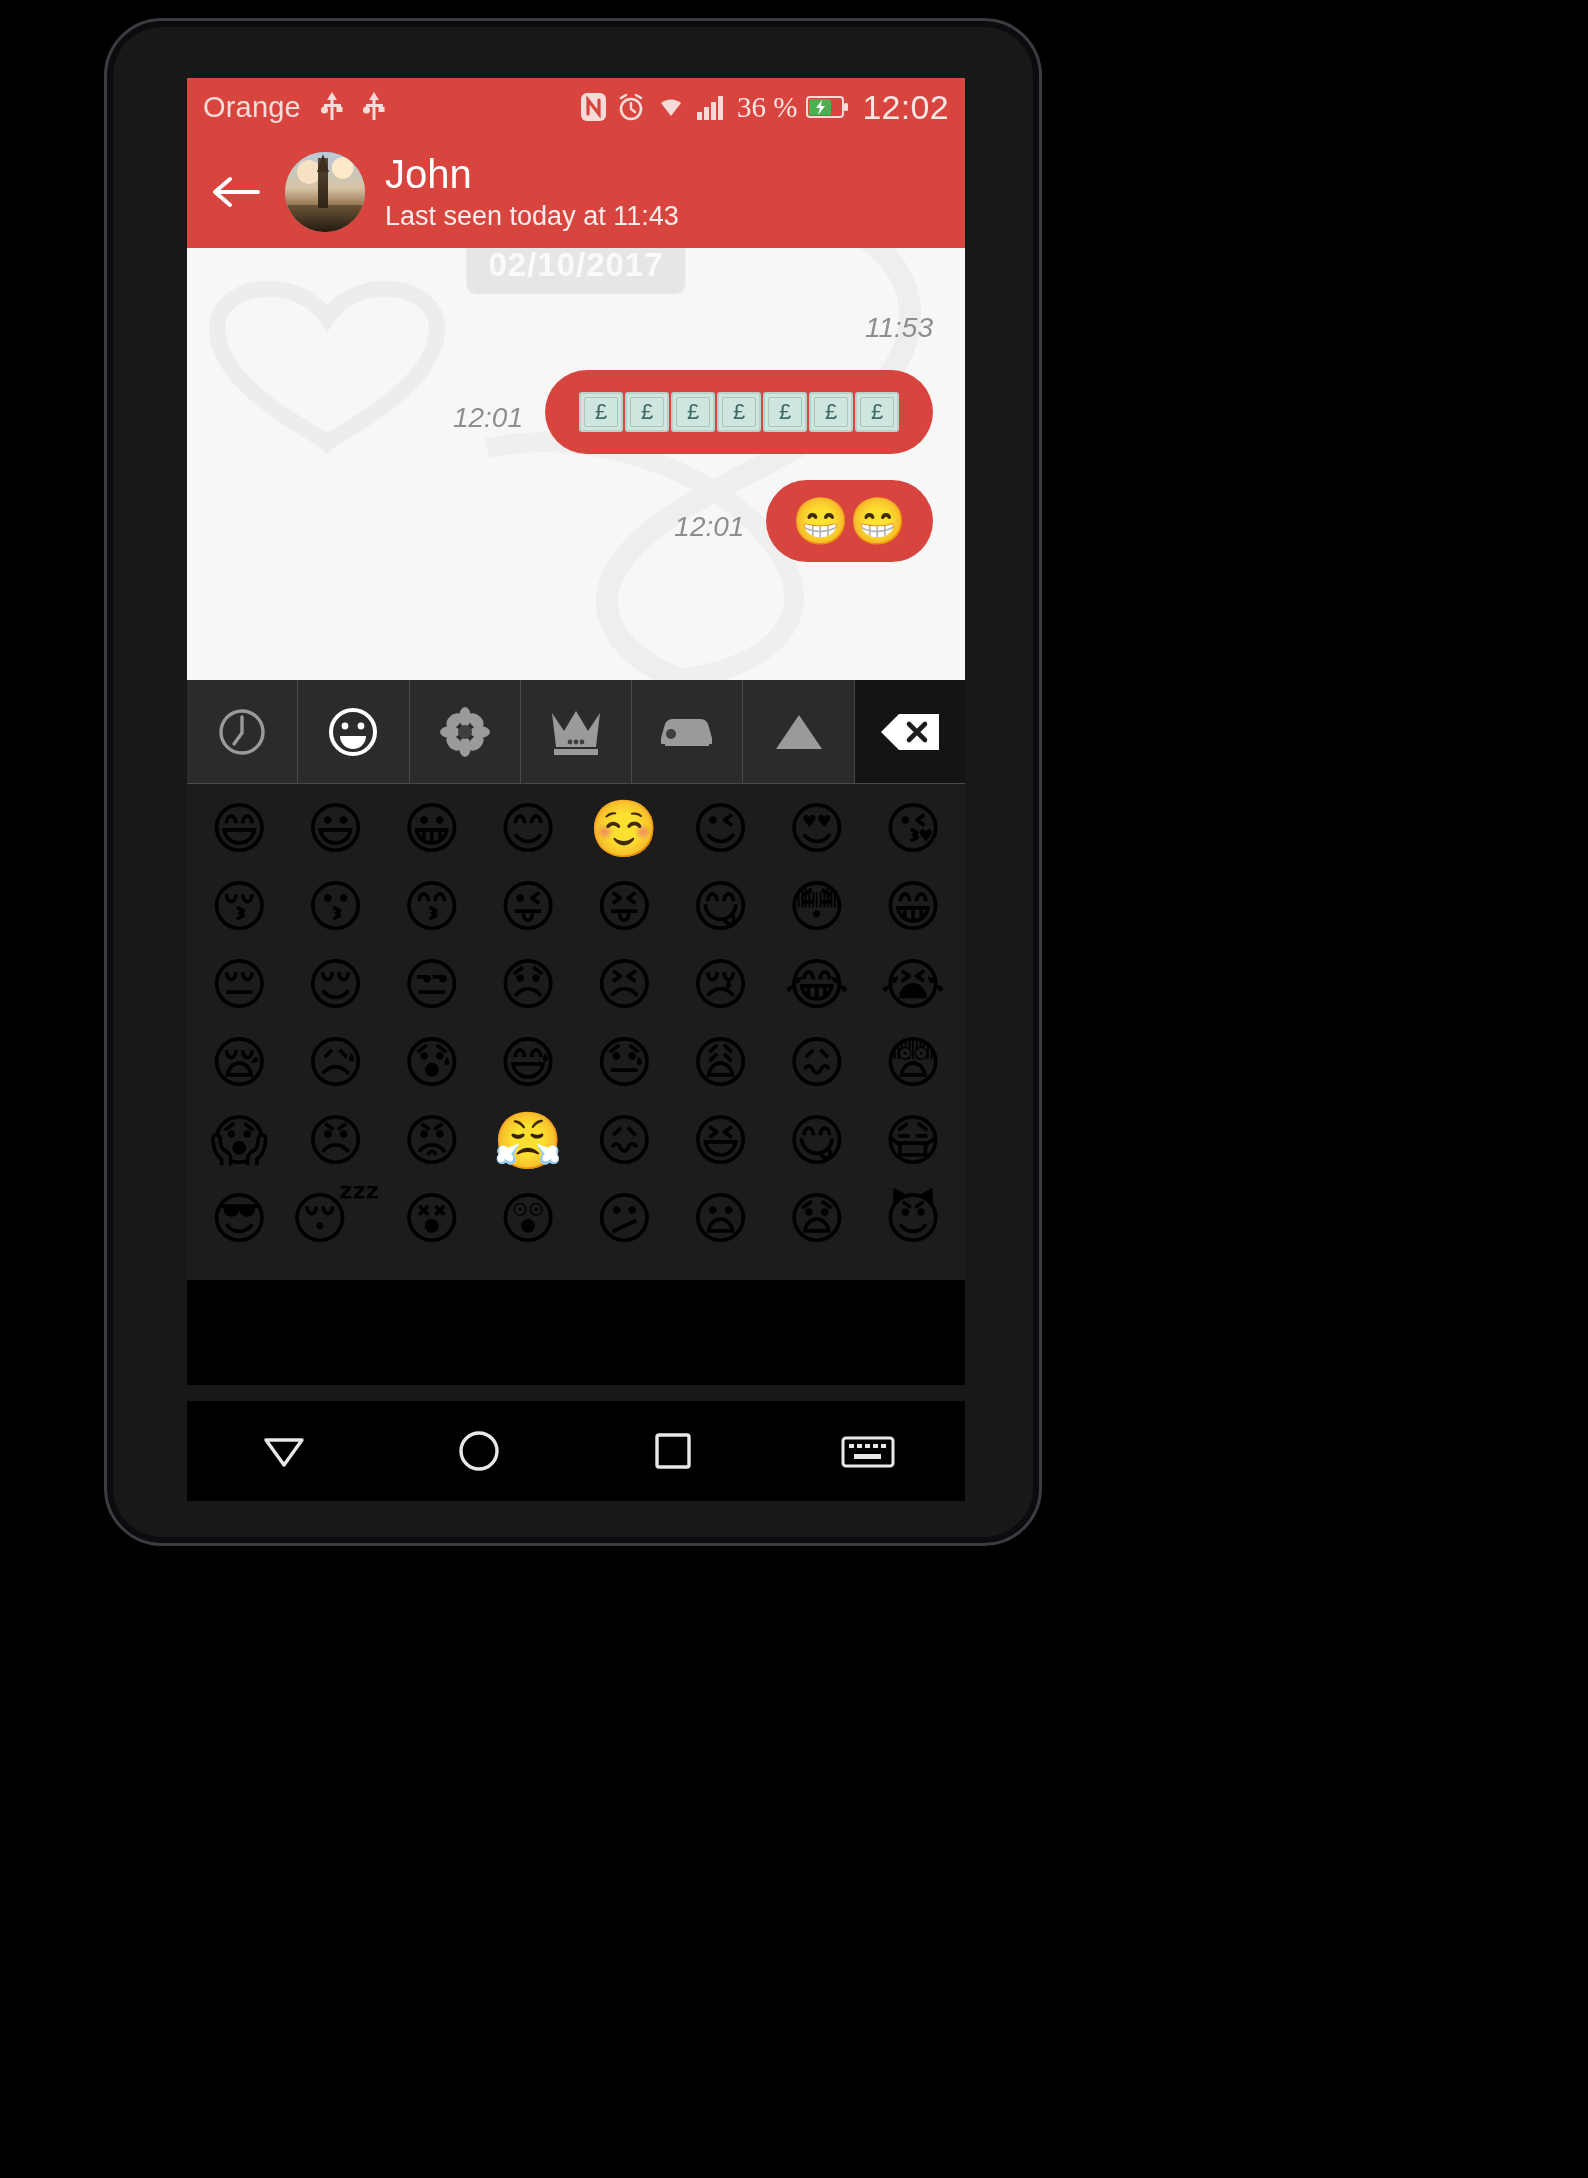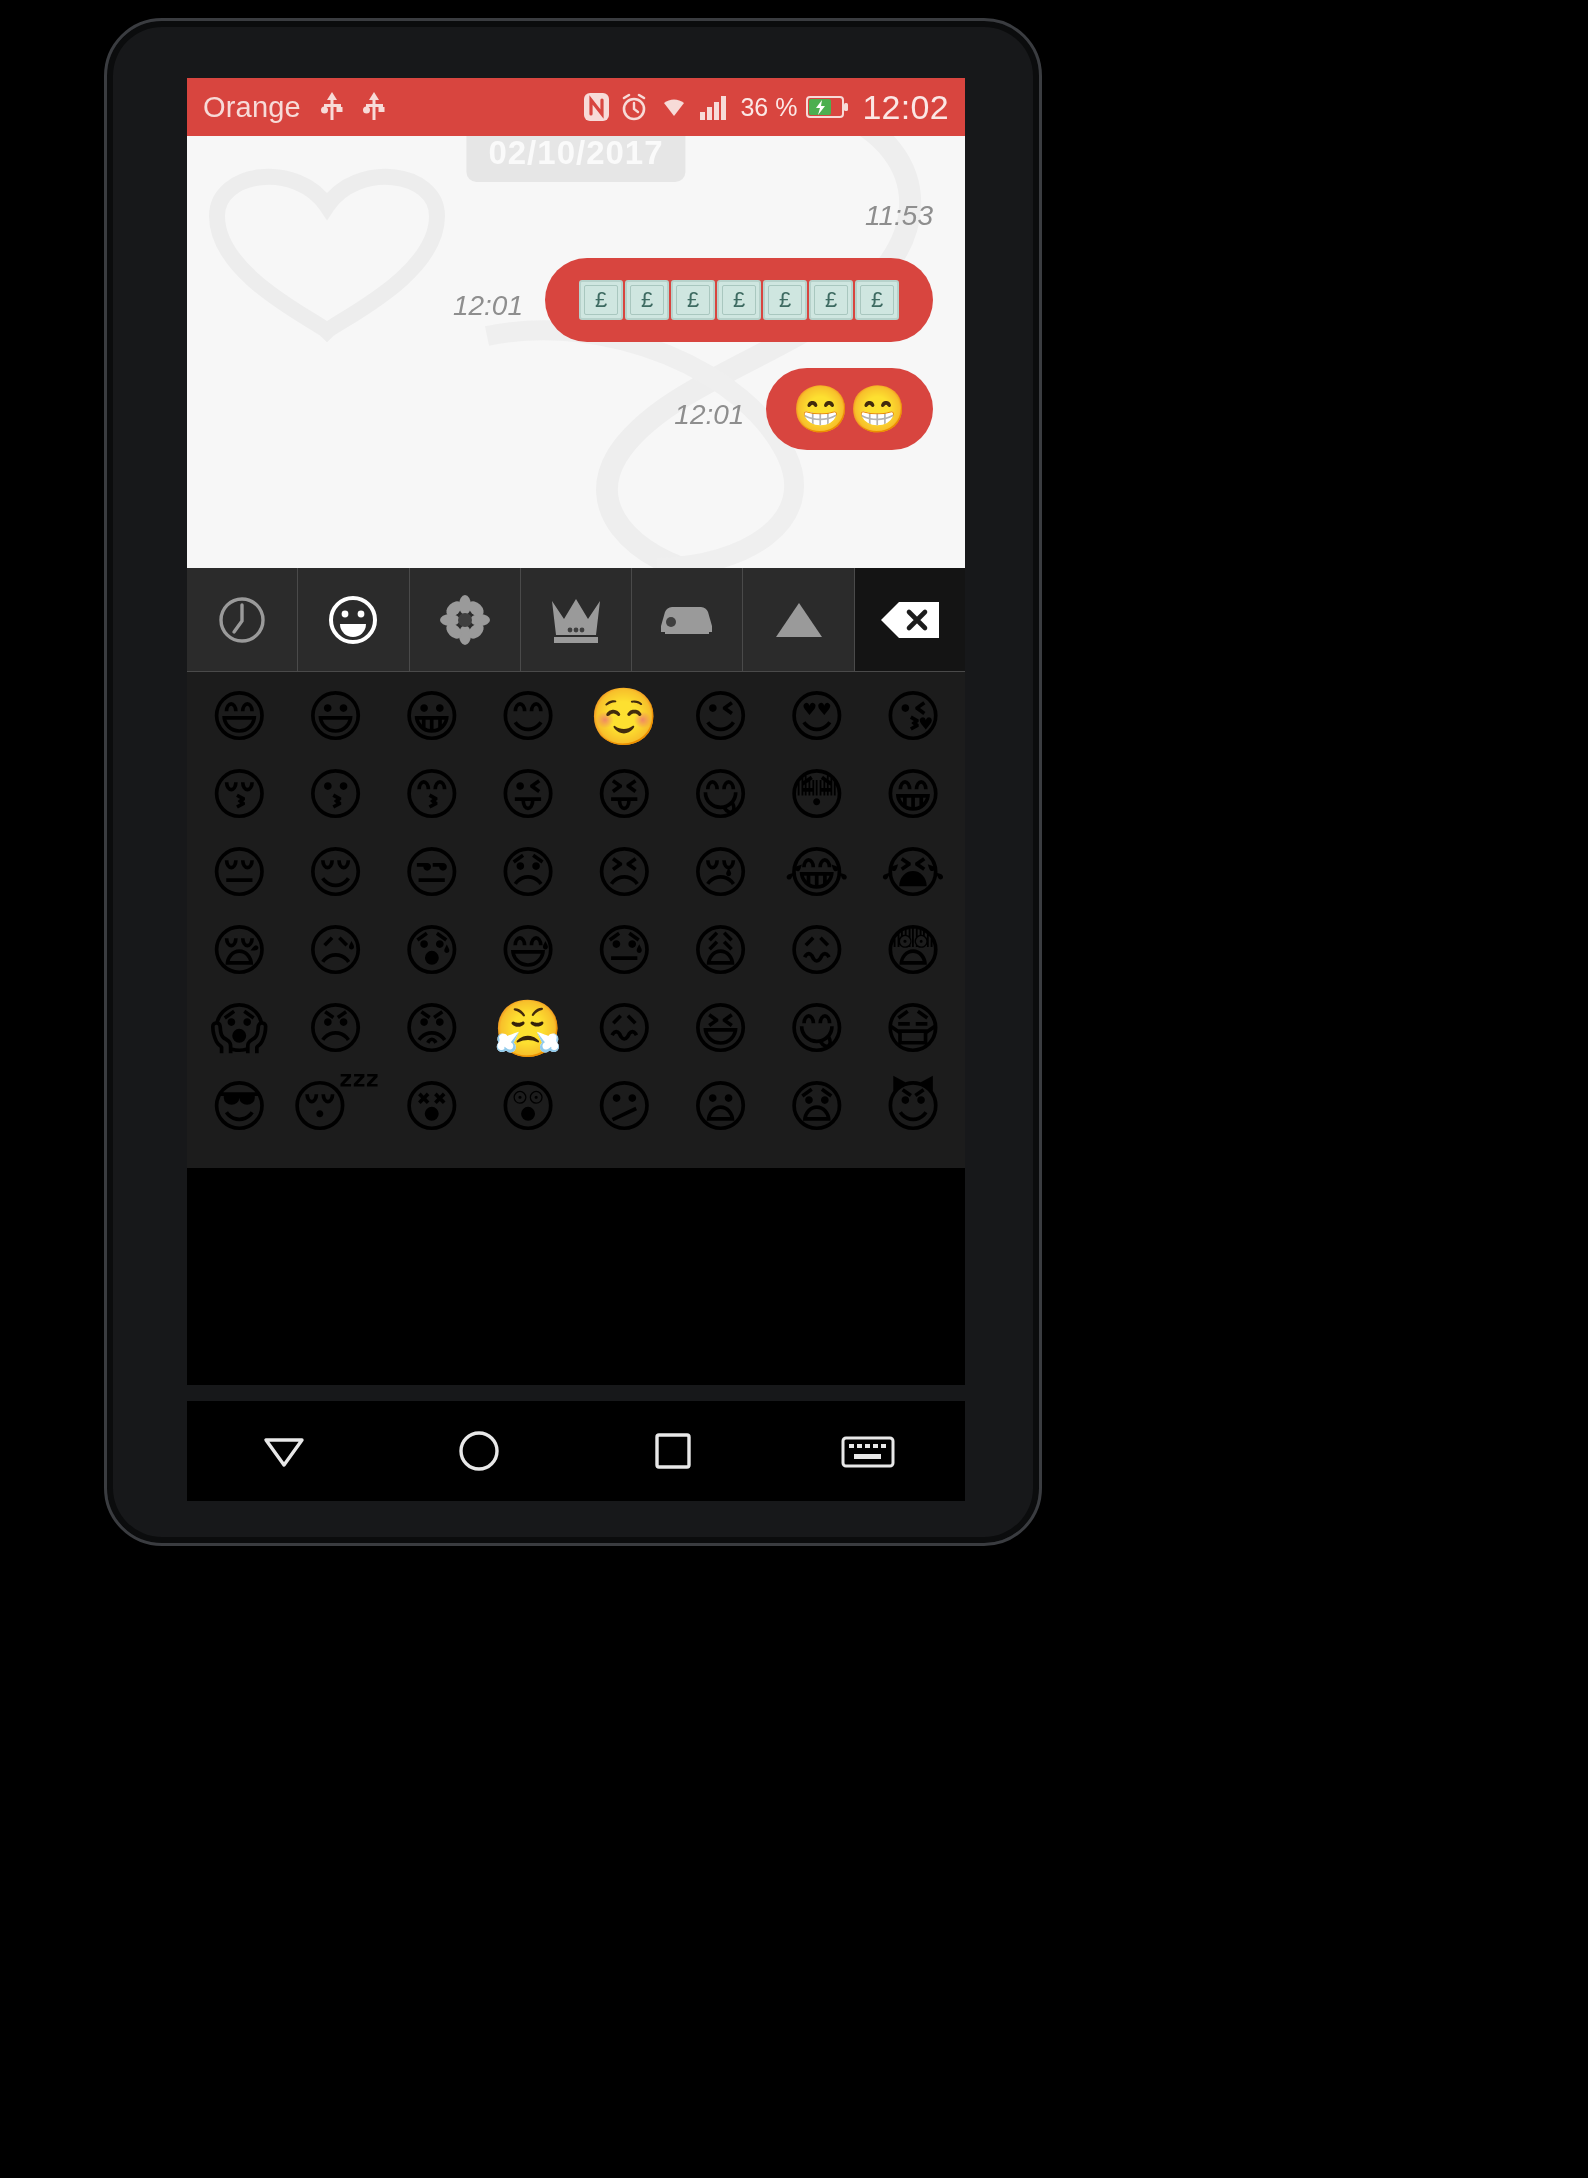--- a/index.html
+++ b/index.html
@@ -45,21 +45,21 @@
   }
   .status-left { display: flex; align-items: center; gap: 20px; }
   .status-right {
     margin-left: auto;
     display: flex; align-items: center; gap: 9px;
   }
   .sicon { display: inline-flex; align-items: center; }
   .status-clock {
     font-size: 34px; color: #fbe7e5; margin-left: 3px; letter-spacing: .3px;
   }
-  .battery-pct { font-size: 25px; color: #fbe7e5; }
+  .battery-pct { font-size: 29px; color: #fbe7e5; font-family: Liberation Serif, serif; }
 
   
   #app-bar {
     height: 112px;
     background: #d8453f;
     display: flex;
     align-items: center;
     padding: 0 22px;
     gap: 20px;
     position: relative;
@@ -265,20 +265,37 @@
             <rect x="1" y="2" width="36" height="20" rx="3" fill="none" stroke="#f7dbd8" stroke-width="2"></rect>
             <rect x="38" y="8" width="4" height="8" rx="1.5" fill="#f7dbd8"></rect>
             <rect x="3" y="4" width="22" height="16" rx="2" fill="#4caf50"></rect>
             <path d="M16 5 L10 13 L14 13 L12 20 L19 11 L15 11 Z" fill="#fff"></path>
           </svg>
         </span>
         <span class="status-clock">12:02</span>
       </div>
     </div>
 
+    <div id="app-bar">
+      <div id="back-button">
+        <svg width="50" height="36" viewBox="0 0 50 36">
+          <path d="M3 18 L46 18 M3 18 L18 5 M3 18 L18 31" stroke="#fff" stroke-width="4" fill="none" stroke-linecap="round" stroke-linejoin="round"></path>
+        </svg>
+      </div>
+      <div id="avatar">
+        <span class="sky"></span>
+          <span class="ground"></span>
+        <span class="tower"></span>
+          <span class="spire"></span>
+      </div>
+      <div class="titles">
+        <div id="contact-name">John</div>
+        <div id="contact-status">Last seen today at 11:43</div>
+      </div>
+    </div>
 
     <div id="chat-area">
       <svg id="chat-watermark" viewBox="0 0 778 432" preserveAspectRatio="none">
         <rect width="778" height="432" fill="#f7f7f7"></rect>
         <path d="M30 80 C30 35, 110 25, 140 70 C170 25, 250 35, 250 80 C250 140, 150 185, 140 195 C130 185, 30 140, 30 80 Z" fill="none" stroke="#ededed" stroke-width="16"></path>
         <path d="M560 -40 C700 -40, 760 50, 700 130 C640 210, 480 240, 430 320 C400 370, 440 420, 520 440" fill="none" stroke="#eeeeee" stroke-width="22"></path>
         <path d="M300 200 C420 175, 560 235, 600 320 C630 385, 560 430, 470 432" fill="none" stroke="#efefef" stroke-width="20"></path>
       </svg>
 
       <div id="date-chip">02/10/2017</div>

